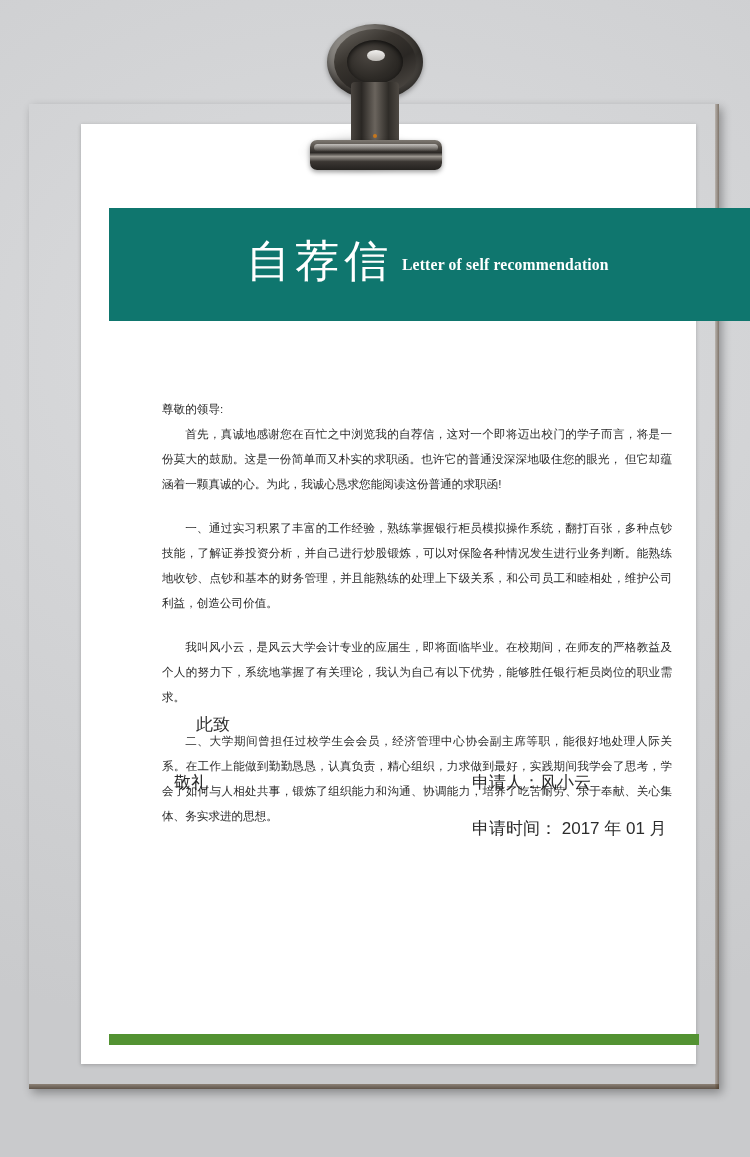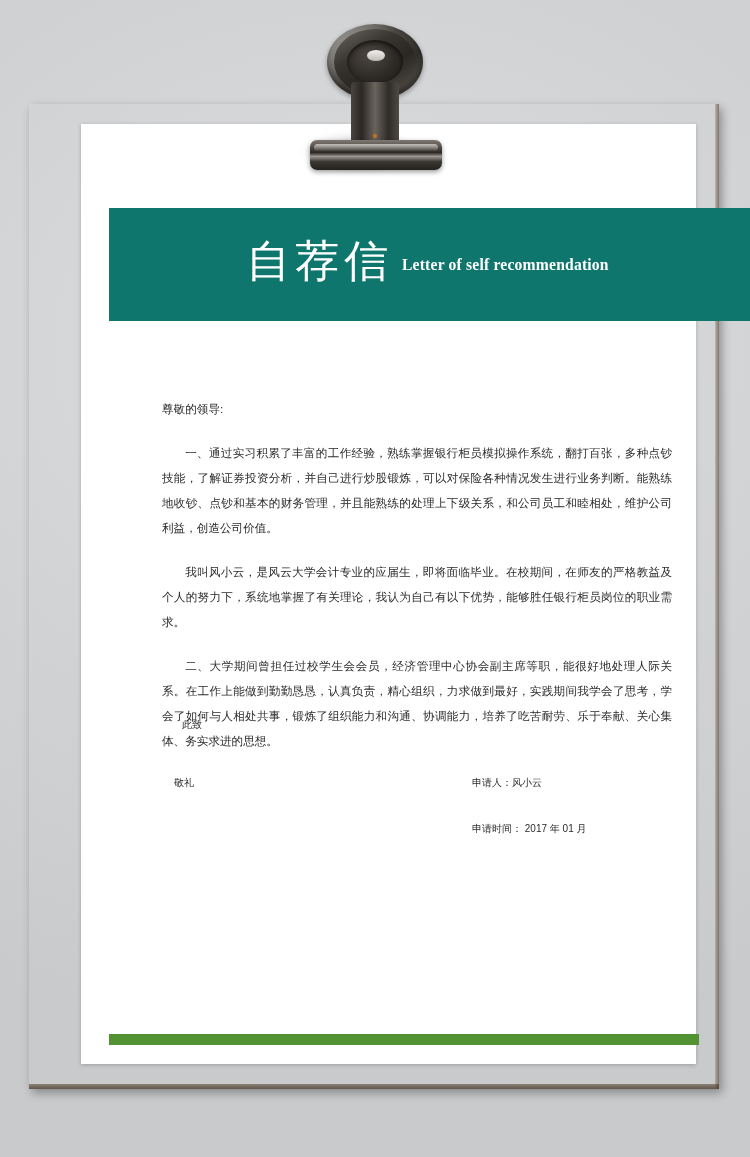--- a/index.html
+++ b/index.html
@@ -210,21 +210,21 @@
     margin-top: 19px;
   }
 
   
   .closing {
     position: absolute;
     left: 81px;
     top: 588px;
     width: 510px;
     color: #2b2b2b;
-    font-size: 10px;
+    font-size: 17px;
     line-height: 25px;
   }
   .closing-cizhi {
     text-indent: 2em;
     margin: 0;
   }
   .closing-row {
     display: flex;
     justify-content: space-between;
     align-items: baseline;
@@ -258,20 +258,21 @@
 
     <div class="paper">
 
       <div class="banner">
         <div class="banner-title">自荐信</div>
         <div class="banner-subtitle">Letter of self recommendation</div>
       </div>
 
       <div class="letter-body">
         <p class="salutation">尊敬的领导:</p>
+        <p class="para">首先，真诚地感谢您在百忙之中浏览我的自荐信，这对一个即将迈出校门的学子而言，将是一份莫大的鼓励。这是一份简单而又朴实的求职函。也许它的普通没深深地吸住您的眼光， 但它却蕴涵着一颗真诚的心。为此，我诚心恳求您能阅读这份普通的求职函!</p>
         <p class="para para-gap">一、通过实习积累了丰富的工作经验，熟练掌握银行柜员模拟操作系统，翻打百张，多种点钞技能，了解证券投资分析，并自己进行炒股锻炼，可以对保险各种情况发生进行业务判断。能熟练地收钞、点钞和基本的财务管理，并且能熟练的处理上下级关系，和公司员工和睦相处，维护公司利益，创造公司价值。</p>
         <p class="para para-gap">我叫风小云，是风云大学会计专业的应届生，即将面临毕业。在校期间，在师友的严格教益及个人的努力下，系统地掌握了有关理论，我认为自己有以下优势，能够胜任银行柜员岗位的职业需求。</p>
         <p class="para para-gap">二、大学期间曾担任过校学生会会员，经济管理中心协会副主席等职，能很好地处理人际关系。在工作上能做到勤勤恳恳，认真负责，精心组织，力求做到最好，实践期间我学会了思考，学会了如何与人相处共事，锻炼了组织能力和沟通、协调能力，培养了吃苦耐劳、乐于奉献、关心集体、务实求进的思想。</p>
       </div>
 
       <div class="closing">
         <p class="closing-cizhi">此致</p>
         <div class="closing-row">
           <p class="closing-jingli">敬礼</p>
           <div class="sign-block">

